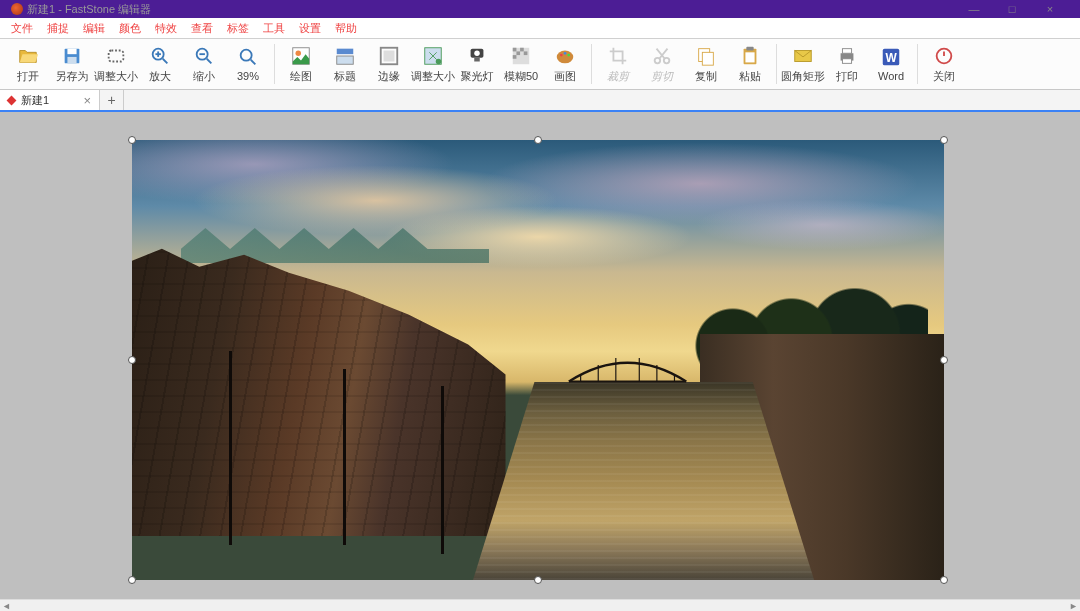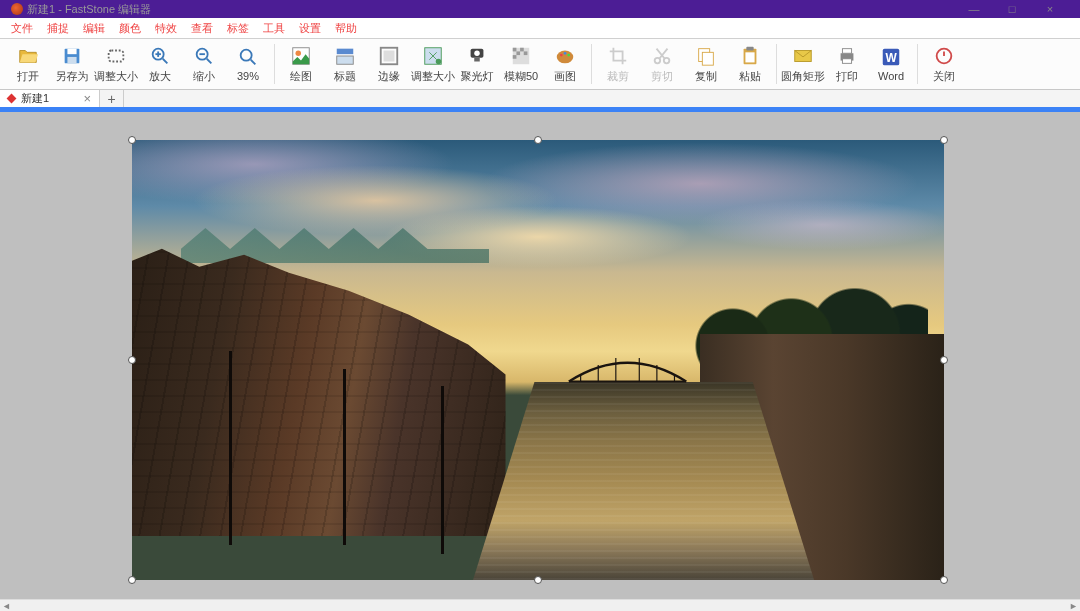--- a/index.html
+++ b/index.html
@@ -8,25 +8,25 @@
 .title-bar { height: 18px; display: flex; align-items: center; padding: 0 11px; font-size: 11px; color: #999; background: #4c1d95; }
 .title-bar .app-icon { width: 12px; height: 12px; background: radial-gradient(circle at 40% 40%, #e63, #a31); border-radius: 50%; margin-right: 4px; }
 .title-bar .win-controls { margin-left: auto; display: flex; gap: 0; }
 .title-bar .win-btn { width: 38px; height: 18px; display: flex; align-items: center; justify-content: center; font-size: 11px; color: #888; }
 
 .menu-bar { height: 20px; display: flex; align-items: center; padding: 0 4px; font-size: 11px; color: #ef4444; }
 .menu-item { padding: 2px 7px; cursor: default; }
 
 .toolbar { height: 52px; border-top: 1px solid #d0d0d0; border-bottom: 1px solid #c8c8c8; background: #fcfcfc; display: flex; align-items: center; padding: 2px 6px; }
 .tool-btn { width: 44px; height: 48px; display: flex; flex-direction: column; align-items: center; justify-content: center; gap: 2px; font-size: 11px; color: #444; cursor: pointer; border-radius: 3px; }
-.tool-btn.disabled { color: #bbb; }
+.tool-btn.disabled { color: #bbb; font-style: italic; }
 .tool-icon { width: 22px; height: 22px; display: flex; align-items: center; justify-content: center; }
 .sep { width: 1px; height: 40px; background: #ddd; margin: 0 4px; }
 
-.tab-bar { height: 22px; background: #f4f4f4; border-bottom: 5px solid #3b82f6; display: flex; align-items: stretch; }
+.tab-bar { height: 22px; background: #f4f4f4; border-bottom: 2px solid #3b82f6; display: flex; align-items: stretch; }
 .tab { display: flex; align-items: center; padding: 0 8px; font-size: 11px; color: #333; background: #fff; border-right: 1px solid #ccc; gap: 6px; min-width: 100px; }
 .tab .dot { width: 7px; height: 7px; background: #d33; transform: rotate(45deg); }
 .tab .close { color: #888; font-size: 13px; margin-left: auto; }
 .tab-add { width: 24px; display: flex; align-items: center; justify-content: center; color: #666; font-size: 14px; border-right: 1px solid #ccc; }
 
 .canvas-area { position: absolute; top: 112px; left: 0; right: 0; bottom: 12px; background: #bfbfbf; overflow: hidden; }
 .image-frame { position: absolute; left: 132px; top: 28px; width: 812px; height: 440px; }
 .photo { width: 100%; height: 100%; position: relative; overflow: hidden; }
 .sky { position: absolute; inset: 0; background:
   linear-gradient(to bottom, #2b5a7a 0%, #5e8aa8 15%, #c9b890 30%, #e6c97f 42%, #f0d88e 48%, #d8b76a 55%, #3a4a3a 58%),

